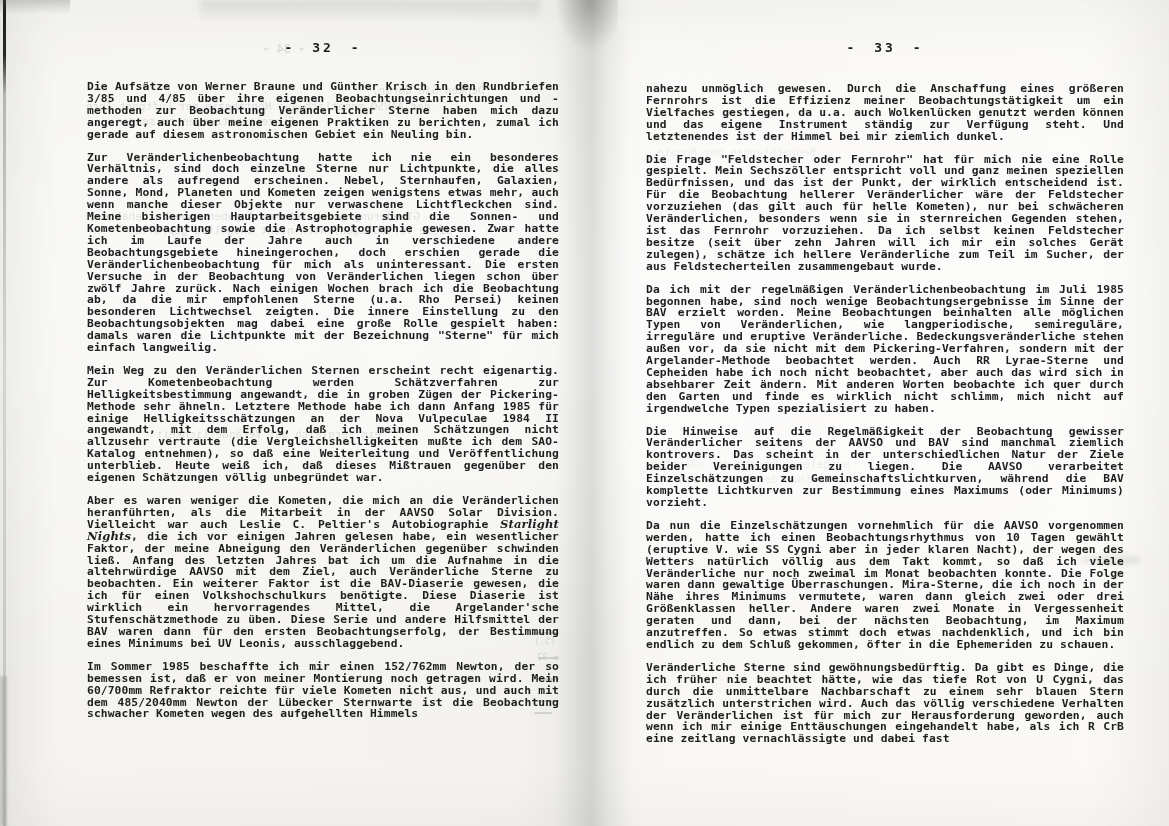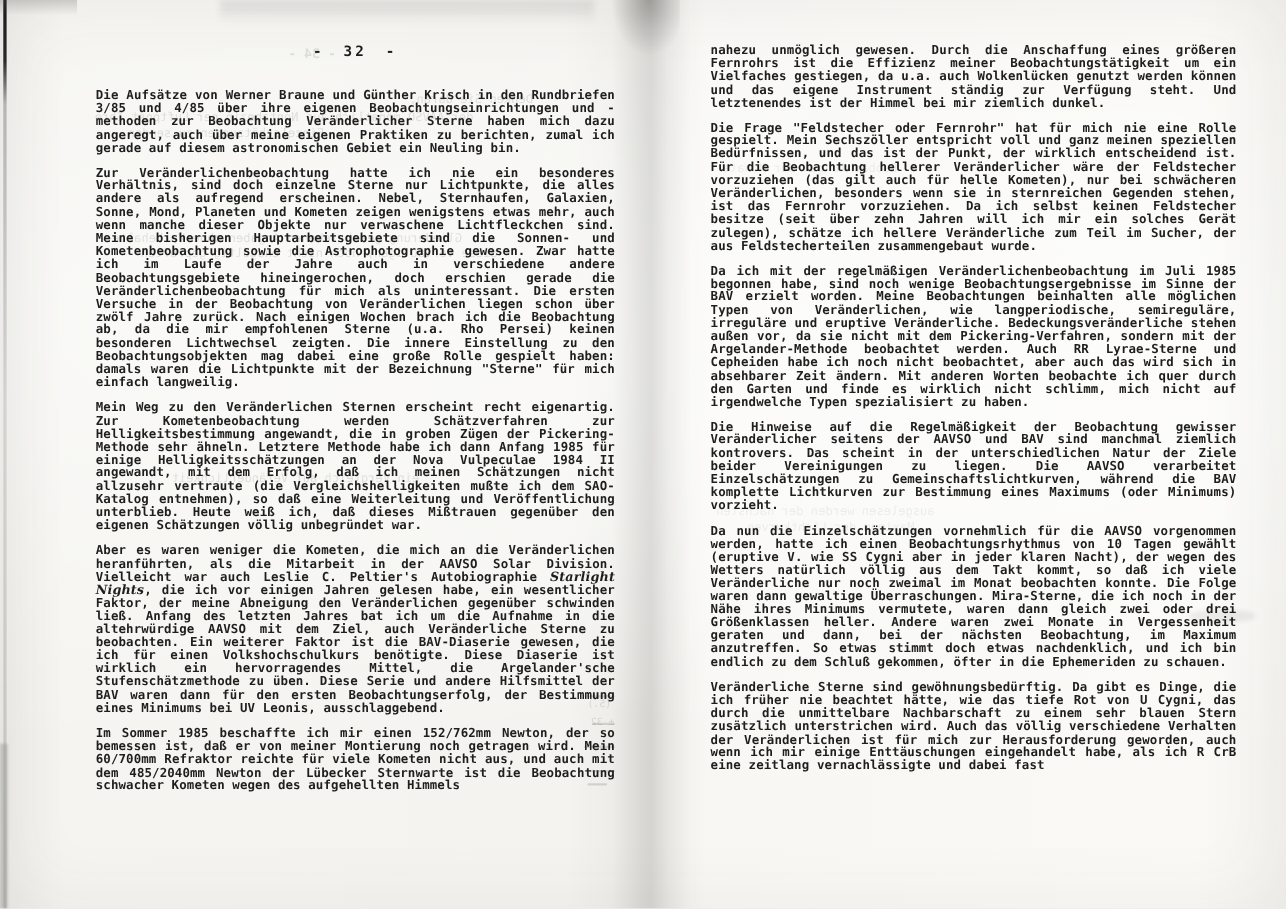--- a/index.html
+++ b/index.html
@@ -151,20 +151,21 @@
     <div class="body-text">
         <p>Die Aufsätze von Werner Braune und Günther Krisch in den Rundbriefen 3/85 und 4/85 über ihre eigenen Beobachtungseinrichtungen und -methoden zur Beobachtung Veränderlicher Sterne haben mich dazu angeregt, auch über meine eigenen Praktiken zu berichten, zumal ich gerade auf diesem astronomischen Gebiet ein Neuling bin.</p>
         <p>Zur Veränderlichenbeobachtung hatte ich nie ein besonderes Verhältnis, sind doch einzelne Sterne nur Lichtpunkte, die alles andere als aufregend erscheinen. Nebel, Sternhaufen, Galaxien, Sonne, Mond, Planeten und Kometen zeigen wenigstens etwas mehr, auch wenn manche dieser Objekte nur verwaschene Lichtfleckchen sind. Meine bisherigen Hauptarbeitsgebiete sind die Sonnen- und Kometenbeobachtung sowie die Astrophotographie gewesen. Zwar hatte ich im Laufe der Jahre auch in verschiedene andere Beobachtungsgebiete hineingerochen, doch erschien gerade die Veränderlichenbeobachtung für mich als uninteressant. Die ersten Versuche in der Beobachtung von Veränderlichen liegen schon über zwölf Jahre zurück. Nach einigen Wochen brach ich die Beobachtung ab, da die mir empfohlenen Sterne (u.a. Rho Persei) keinen besonderen Lichtwechsel zeigten. Die innere Einstellung zu den Beobachtungsobjekten mag dabei eine große Rolle gespielt haben: damals waren die Lichtpunkte mit der Bezeichnung "Sterne" für mich einfach langweilig.</p>
         <p>Mein Weg zu den Veränderlichen Sternen erscheint recht eigenartig. Zur Kometenbeobachtung werden Schätzverfahren zur Helligkeitsbestimmung angewandt, die in groben Zügen der Pickering-Methode sehr ähneln. Letztere Methode habe ich dann Anfang 1985 für einige Helligkeitsschätzungen an der Nova Vulpeculae 1984 II angewandt, mit dem Erfolg, daß ich meinen Schätzungen nicht allzusehr vertraute (die Vergleichshelligkeiten mußte ich dem SAO-Katalog entnehmen), so daß eine Weiterleitung und Veröffentlichung unterblieb. Heute weiß ich, daß dieses Mißtrauen gegenüber den eigenen Schätzungen völlig unbegründet war.</p>
         <p>Aber es waren weniger die Kometen, die mich an die Veränderlichen heranführten, als die Mitarbeit in der AAVSO Solar Division. Vielleicht war auch Leslie C. Peltier's Autobiographie <em class="italic-phrase">Starlight Nights</em>, die ich vor einigen Jahren gelesen habe, ein wesentlicher Faktor, der meine Abneigung den Veränderlichen gegenüber schwinden ließ. Anfang des letzten Jahres bat ich um die Aufnahme in die altehrwürdige AAVSO mit dem Ziel, auch Veränderliche Sterne zu beobachten. Ein weiterer Faktor ist die BAV-Diaserie gewesen, die ich für einen Volkshochschulkurs benötigte. Diese Diaserie ist wirklich ein hervorragendes Mittel, die Argelander'sche Stufenschätzmethode zu üben. Diese Serie und andere Hilfsmittel der BAV waren dann für den ersten Beobachtungserfolg, der Bestimmung eines Minimums bei UV Leonis, ausschlaggebend.</p>
         <p>Im Sommer 1985 beschaffte ich mir einen 152/762mm Newton, der so bemessen ist, daß er von meiner Montierung noch getragen wird. Mein 60/700mm Refraktor reichte für viele Kometen nicht aus, und auch mit dem 485/2040mm Newton der Lübecker Sternwarte ist die Beobachtung schwacher Kometen wegen des aufgehellten Himmels</p>
       </div>
   </div>
 
   <div class="page-col right">
+    <div class="page-number">- 33 -</div>
     <div class="body-text">
         <p>nahezu unmöglich gewesen. Durch die Anschaffung eines größeren Fernrohrs ist die Effizienz meiner Beobachtungstätigkeit um ein Vielfaches gestiegen, da u.a. auch Wolkenlücken genutzt werden können und das eigene Instrument ständig zur Verfügung steht. Und letztenendes ist der Himmel bei mir ziemlich dunkel.</p>
         <p>Die Frage "Feldstecher oder Fernrohr" hat für mich nie eine Rolle gespielt. Mein Sechszöller entspricht voll und ganz meinen speziellen Bedürfnissen, und das ist der Punkt, der wirklich entscheidend ist. Für die Beobachtung hellerer Veränderlicher wäre der Feldstecher vorzuziehen (das gilt auch für helle Kometen), nur bei schwächeren Veränderlichen, besonders wenn sie in sternreichen Gegenden stehen, ist das Fernrohr vorzuziehen. Da ich selbst keinen Feldstecher besitze (seit über zehn Jahren will ich mir ein solches Gerät zulegen), schätze ich hellere Veränderliche zum Teil im Sucher, der aus Feldstecherteilen zusammengebaut wurde.</p>
         <p>Da ich mit der regelmäßigen Veränderlichenbeobachtung im Juli 1985 begonnen habe, sind noch wenige Beobachtungsergebnisse im Sinne der BAV erzielt worden. Meine Beobachtungen beinhalten alle möglichen Typen von Veränderlichen, wie langperiodische, semireguläre, irreguläre und eruptive Veränderliche. Bedeckungsveränderliche stehen außen vor, da sie nicht mit dem Pickering-Verfahren, sondern mit der Argelander-Methode beobachtet werden. Auch RR Lyrae-Sterne und Cepheiden habe ich noch nicht beobachtet, aber auch das wird sich in absehbarer Zeit ändern. Mit anderen Worten beobachte ich quer durch den Garten und finde es wirklich nicht schlimm, mich nicht auf irgendwelche Typen spezialisiert zu haben.</p>
         <p>Die Hinweise auf die Regelmäßigkeit der Beobachtung gewisser Veränderlicher seitens der AAVSO und BAV sind manchmal ziemlich kontrovers. Das scheint in der unterschiedlichen Natur der Ziele beider Vereinigungen zu liegen. Die AAVSO verarbeitet Einzelschätzungen zu Gemeinschaftslichtkurven, während die BAV komplette Lichtkurven zur Bestimmung eines Maximums (oder Minimums) vorzieht.</p>
         <p>Da nun die Einzelschätzungen vornehmlich für die AAVSO vorgenommen werden, hatte ich einen Beobachtungsrhythmus von 10 Tagen gewählt (eruptive V. wie SS Cygni aber in jeder klaren Nacht), der wegen des Wetters natürlich völlig aus dem Takt kommt, so daß ich viele Veränderliche nur noch zweimal im Monat beobachten konnte. Die Folge waren dann gewaltige Überraschungen. Mira-Sterne, die ich noch in der Nähe ihres Minimums vermutete, waren dann gleich zwei oder drei Größenklassen heller. Andere waren zwei Monate in Vergessenheit geraten und dann, bei der nächsten Beobachtung, im Maximum anzutreffen. So etwas stimmt doch etwas nachdenklich, und ich bin endlich zu dem Schluß gekommen, öfter in die Ephemeriden zu schauen.</p>
         <p>Veränderliche Sterne sind gewöhnungsbedürftig. Da gibt es Dinge, die ich früher nie beachtet hätte, wie das tiefe Rot von U Cygni, das durch die unmittelbare Nachbarschaft zu einem sehr blauen Stern zusätzlich unterstrichen wird. Auch das völlig verschiedene Verhalten der Veränderlichen ist für mich zur Herausforderung geworden, auch wenn ich mir einige Enttäuschungen eingehandelt habe, als ich R CrB eine zeitlang vernachlässigte und dabei fast</p>
       </div>
   </div>
 

